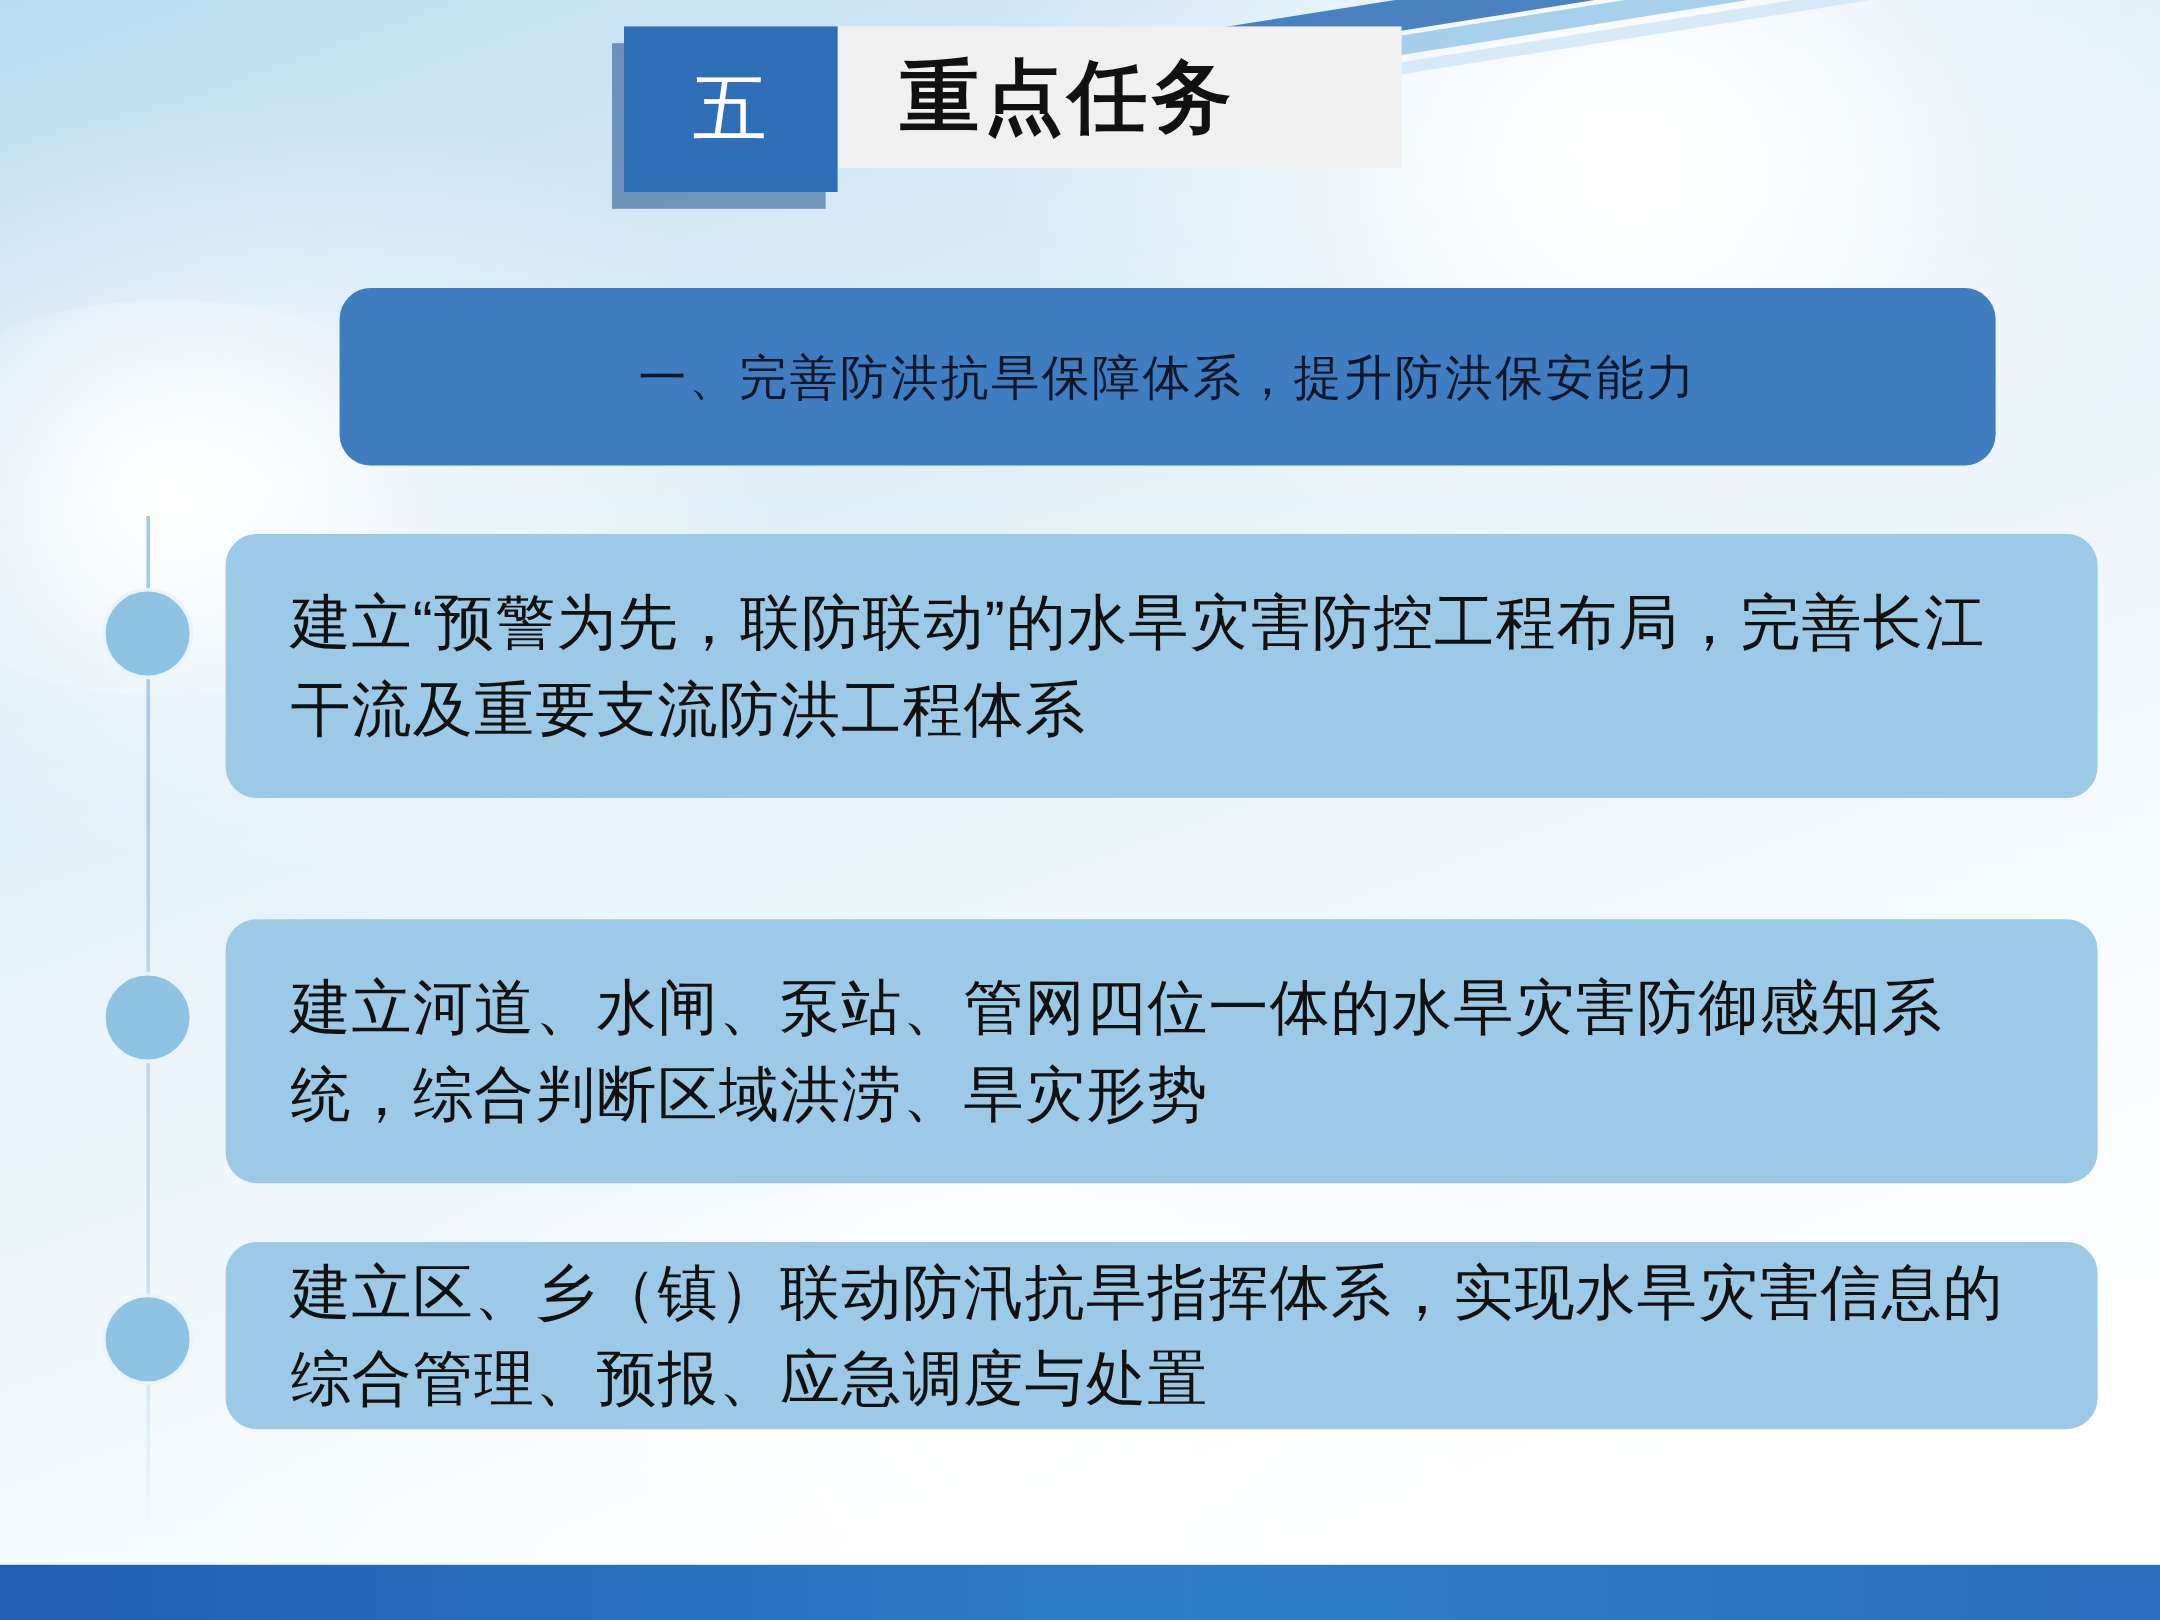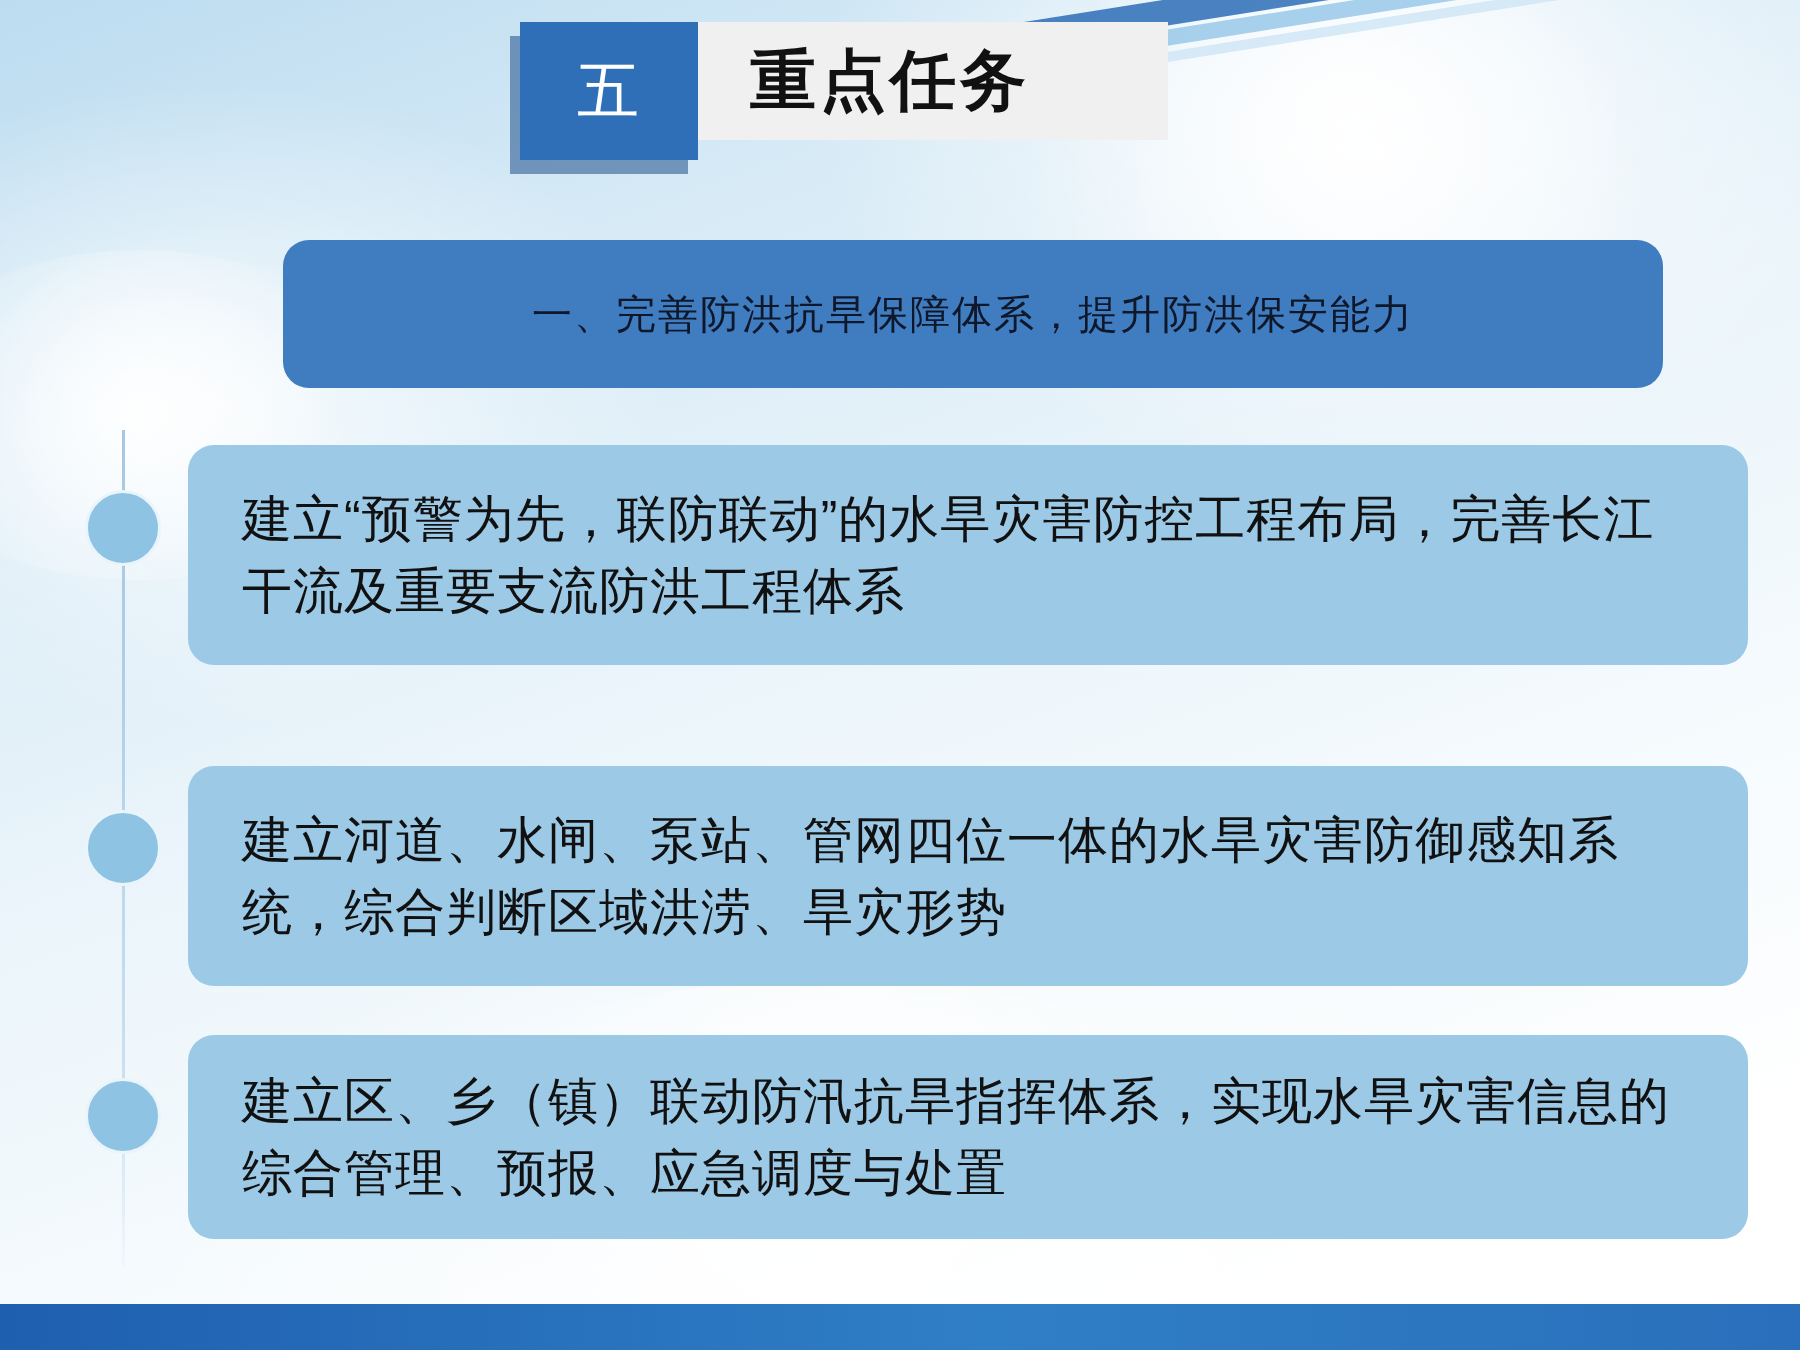--- a/index.html
+++ b/index.html
@@ -183,21 +183,21 @@
   .card p {
     margin: 0;
     font-size: 50px;
     line-height: 1.45;
     color: #111111;
     letter-spacing: 1px;
     font-family: Liberation Sans, sans-serif;
   }
   .card-1 { top: 445px; height: 220px; }
   .card-2 { top: 745px; height: 220px; margin-top: 21px; }
-  .card-3 { top: 1035px; height: 204px; }
+  .card-3 { top: 1035px; height: 156px; }
 </style>
 </head>
 <body>
 
 <div id="slide">
 
   <div class="glow-cloud cloud-a"></div>
   <div class="glow-cloud cloud-b"></div>
   <div class="glow-cloud cloud-c"></div>
 

